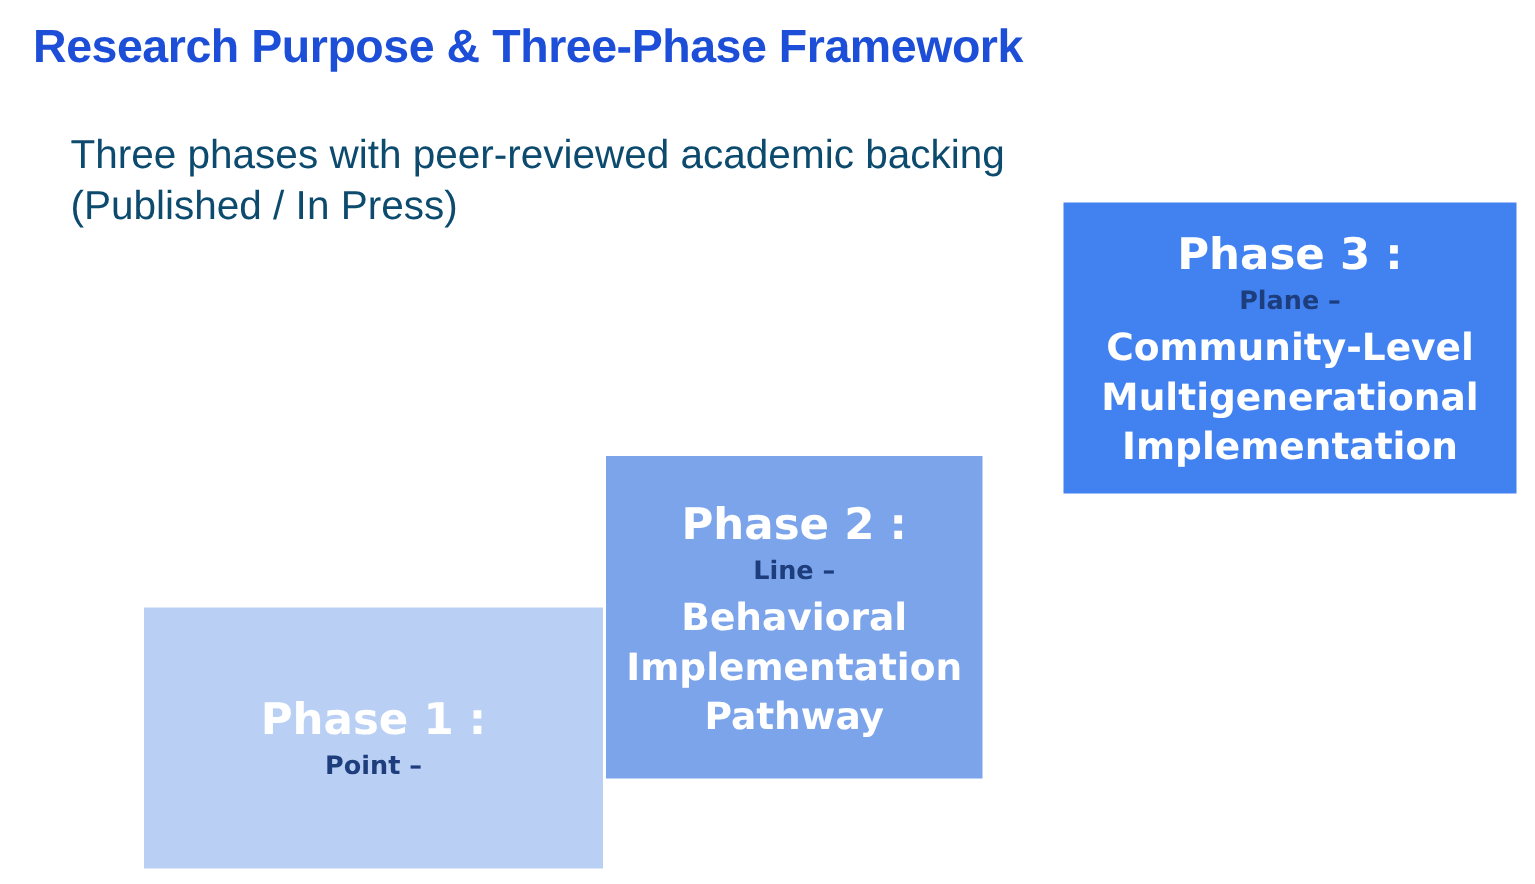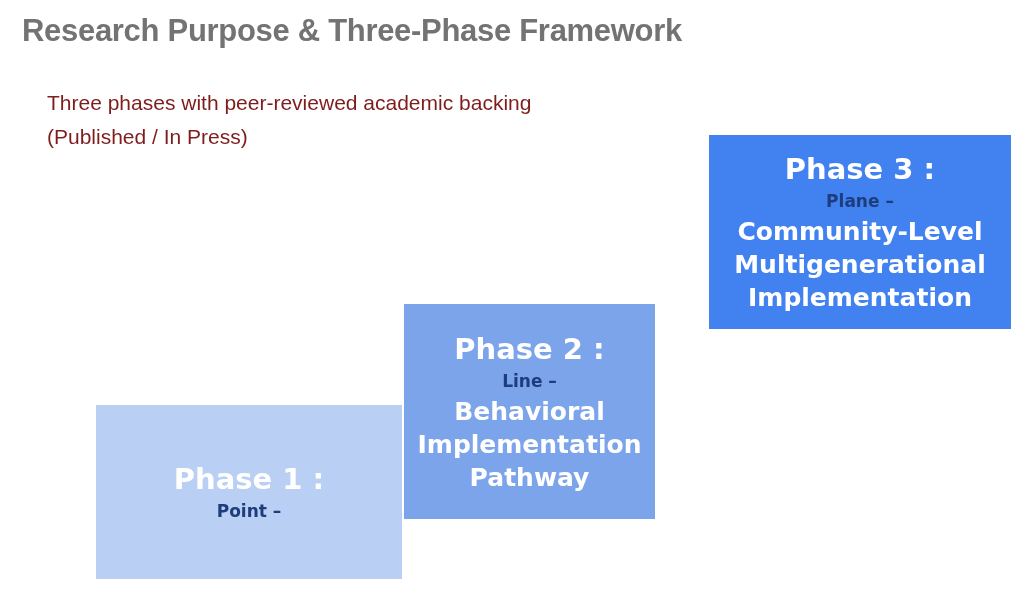--- a/index.html
+++ b/index.html
@@ -11,30 +11,30 @@
     overflow: hidden;
     font-family: "Liberation Sans", sans-serif;
   }
   .slide-title {
     position: absolute;
     left: 22px;
     top: 13px;
     font-size: 31px;
     font-weight: 700;
     letter-spacing: -0.3px;
-    color: #737373;
+    color: #1d4ed8;
     white-space: nowrap;
   }
   .slide-subtitle {
     position: absolute;
     left: 47px;
     top: 86px;
-    font-size: 21px;
+    font-size: 27px;
     line-height: 34px;
-    color: #7f1d1d;
+    color: #0c4a6e;
   }
   .phase-box {
     position: absolute;
     display: flex;
     flex-direction: column;
     justify-content: center;
     align-items: center;
     text-align: center;
     font-family: "DejaVu Sans", sans-serif;
   }

